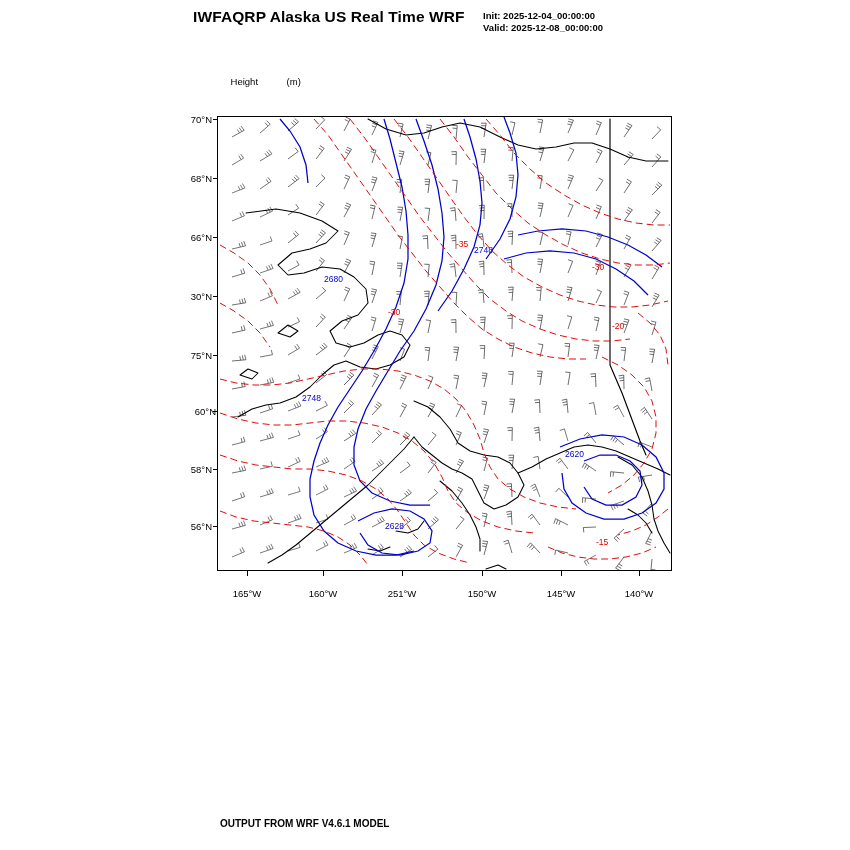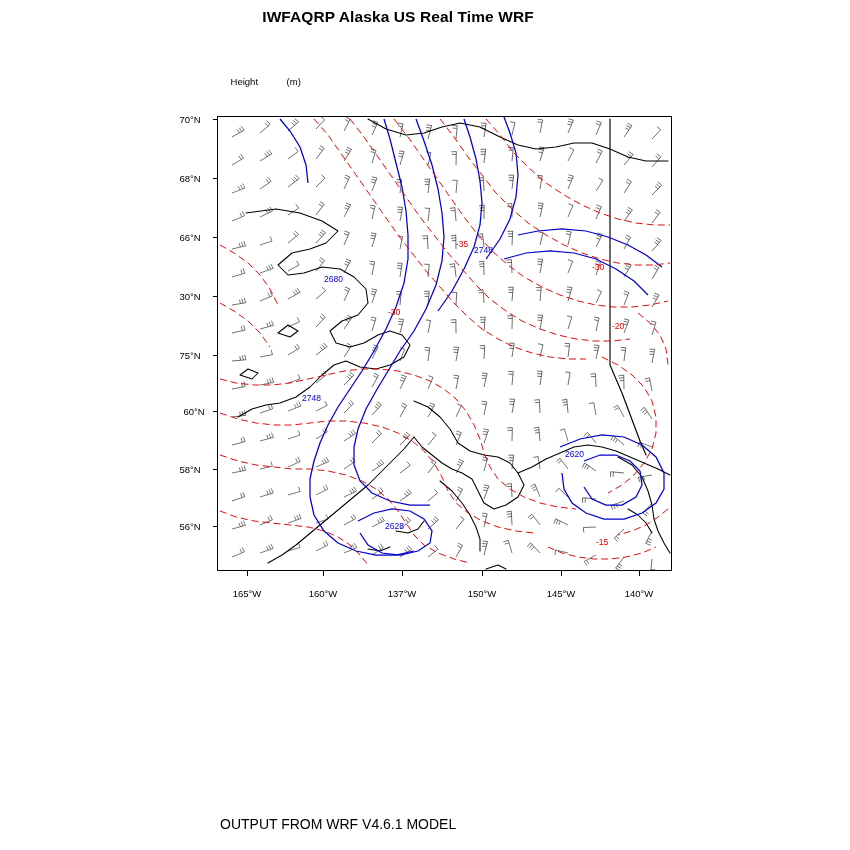--- a/index.html
+++ b/index.html
@@ -56,21 +56,21 @@
     border: 1.2px solid #000;
     box-sizing: border-box;
     overflow: hidden;
     background: #ffffff;
   }
   #map-svg { display: block; }
 
   
   .lat-label {
     font-size: 9.5px;
-    text-align: center;
+    text-align: right;
     width: 44px;
   }
   .lon-label {
     font-size: 9.5px;
     text-align: center;
     width: 60px;
   }
   .tick {
     background: #000;
   }
@@ -82,30 +82,34 @@
     text-align: right;
     font-size: 9.5px;
     line-height: 23px;
   }
   #height-note { color: #0000cc; }
   #temp-note { color: #dd0000; }
 
   
   #output-block {
     left: 220px; top: 818px;
-    font-size: 14px;
-    font-weight: normal;
+    font-size: 10px;
+    font-weight: bold;
     line-height: 12px;
   }
 </style>
 </head>
 <body>
 
 <div id="title-block" class="abs">
   <span id="main-title">IWFAQRP Alaska US Real Time WRF</span>
+  <span id="init-valid">
+    <div>Init: 2025-12-04_00:00:00</div>
+    <div>Valid: 2025-12-08_00:00:00</div>
+  </span>
 </div>
 
 <div id="units-legend" class="abs">
   <div class="u-row">
     <span class="u-name">Height</span><span>(m)</span>
   </div>
   <div class="u-row">
     <span class="u-name">Winds</span><span>(kts)</span>
   </div>
 </div>
@@ -123,21 +127,21 @@
 <div class="abs tick" style="left:213px; top:178px; width:5px; height:1px;"></div>
 <div class="abs tick" style="left:213px; top:237px; width:5px; height:1px;"></div>
 <div class="abs tick" style="left:213px; top:296px; width:5px; height:1px;"></div>
 <div class="abs tick" style="left:213px; top:355px; width:5px; height:1px;"></div>
 <div class="abs tick" style="left:213px; top:411px; width:5px; height:1px;"></div>
 <div class="abs tick" style="left:213px; top:469px; width:5px; height:1px;"></div>
 <div class="abs tick" style="left:213px; top:526px; width:5px; height:1px;"></div>
 
 <div class="abs lon-label" style="left:217px; top:588px;">165°W</div>
 <div class="abs lon-label" style="left:293px; top:588px;">160°W</div>
-<div class="abs lon-label" style="left:372px; top:588px;">137°W</div>
+<div class="abs lon-label" style="left:372px; top:588px;">251°W</div>
 <div class="abs lon-label" style="left:452px; top:588px;">150°W</div>
 <div class="abs lon-label" style="left:531px; top:588px;">145°W</div>
 <div class="abs lon-label" style="left:609px; top:588px;">140°W</div>
 
 <div class="abs tick" style="left:247px; top:571px; width:1px; height:5px;"></div>
 <div class="abs tick" style="left:323px; top:571px; width:1px; height:5px;"></div>
 <div class="abs tick" style="left:402px; top:571px; width:1px; height:5px;"></div>
 <div class="abs tick" style="left:482px; top:571px; width:1px; height:5px;"></div>
 <div class="abs tick" style="left:561px; top:571px; width:1px; height:5px;"></div>
 <div class="abs tick" style="left:639px; top:571px; width:1px; height:5px;"></div>

